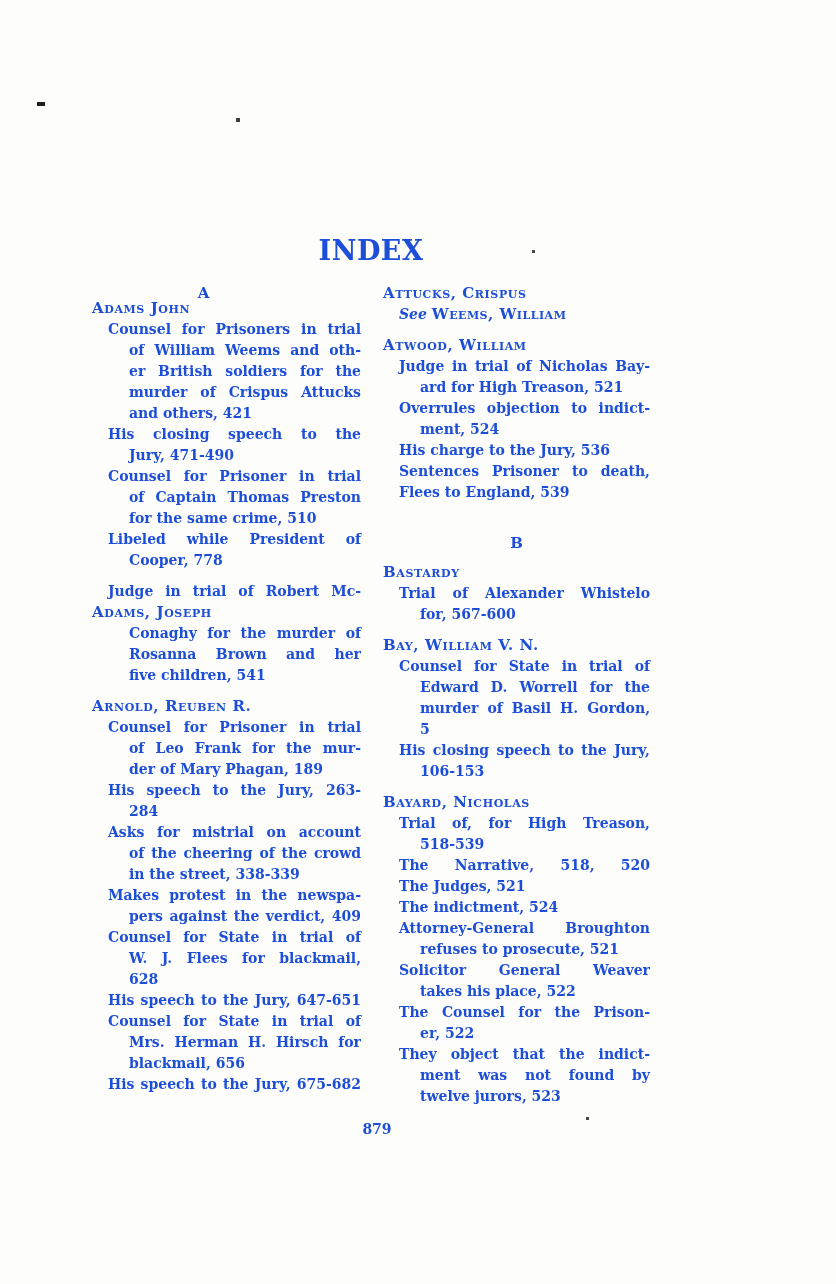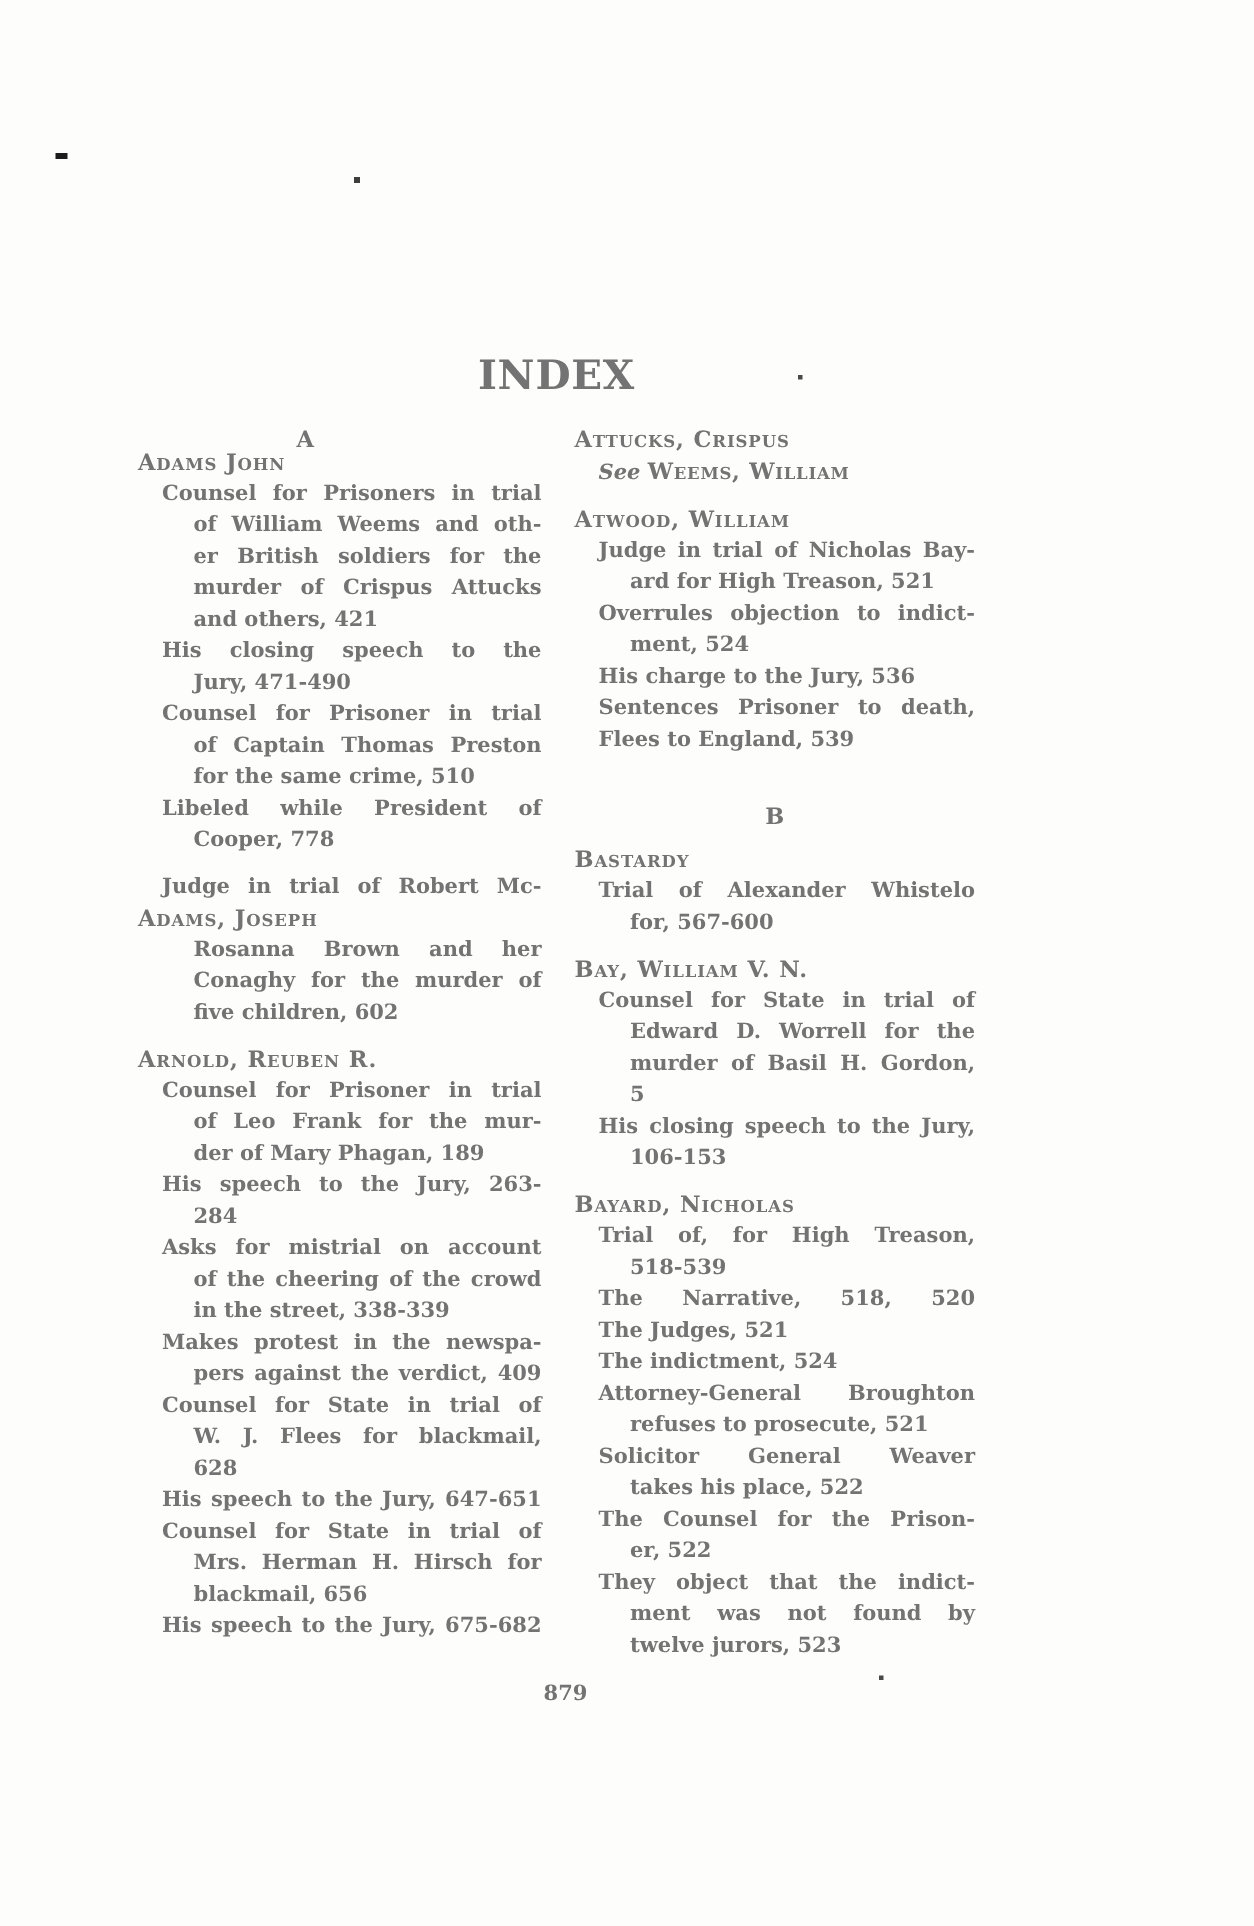--- a/index.html
+++ b/index.html
@@ -2,21 +2,21 @@
 <html><head>
 <meta charset="utf-8">
 <style>
   html,body{margin:0;padding:0;background:#ffffff;}
   .page{
     position:relative;
     width:836px;height:1284px;
     background:#fdfdfc;
     font-family:"DejaVu Serif", serif;
     font-weight:700;
-    color:#737373;
+    color:#1d4ed8;
     overflow:hidden;
   }
   .title{
     position:absolute;top:236px;left:92px;width:558px;margin:0;
     text-align:center;
     font-size:27px;line-height:30px;letter-spacing:0.5px;font-weight:700;
   }
   .col{position:absolute;top:283px;font-size:14px;line-height:21px;}
   .col-left{left:92px;width:269px;}
   .col-right{left:383px;width:267px;}
@@ -66,23 +66,23 @@
         <div class="line ind2">Jury, 471-490</div>
         <div class="line ind1 just">Counsel for Prisoner in trial</div>
         <div class="line ind2 just">of Captain Thomas Preston</div>
         <div class="line ind2">for the same crime, 510</div>
         <div class="line ind1 just">Libeled while President of</div>
         <div class="line ind2">Cooper, 778</div>
       </div>
       <div class="entry">
         <div class="line ind1 just">Judge in trial of Robert Mc-</div>
         <div class="line head">Adams, Joseph</div>
+        <div class="line ind2 just">Conaghy for the murder of</div>
         <div class="line ind2 just">Rosanna Brown and her</div>
-        <div class="line ind2 just">Conaghy for the murder of</div>
-        <div class="line ind2">five children, 602</div>
+        <div class="line ind2">five children, 541</div>
       </div>
       <div class="entry">
         <div class="line head">Arnold, Reuben R.</div>
         <div class="line ind1 just">Counsel for Prisoner in trial</div>
         <div class="line ind2 just">of Leo Frank for the mur-</div>
         <div class="line ind2">der of Mary Phagan, 189</div>
         <div class="line ind1 just">His speech to the Jury, 263-</div>
         <div class="line ind2">284</div>
         <div class="line ind1 just">Asks for mistrial on account</div>
         <div class="line ind2 just">of the cheering of the crowd</div>

